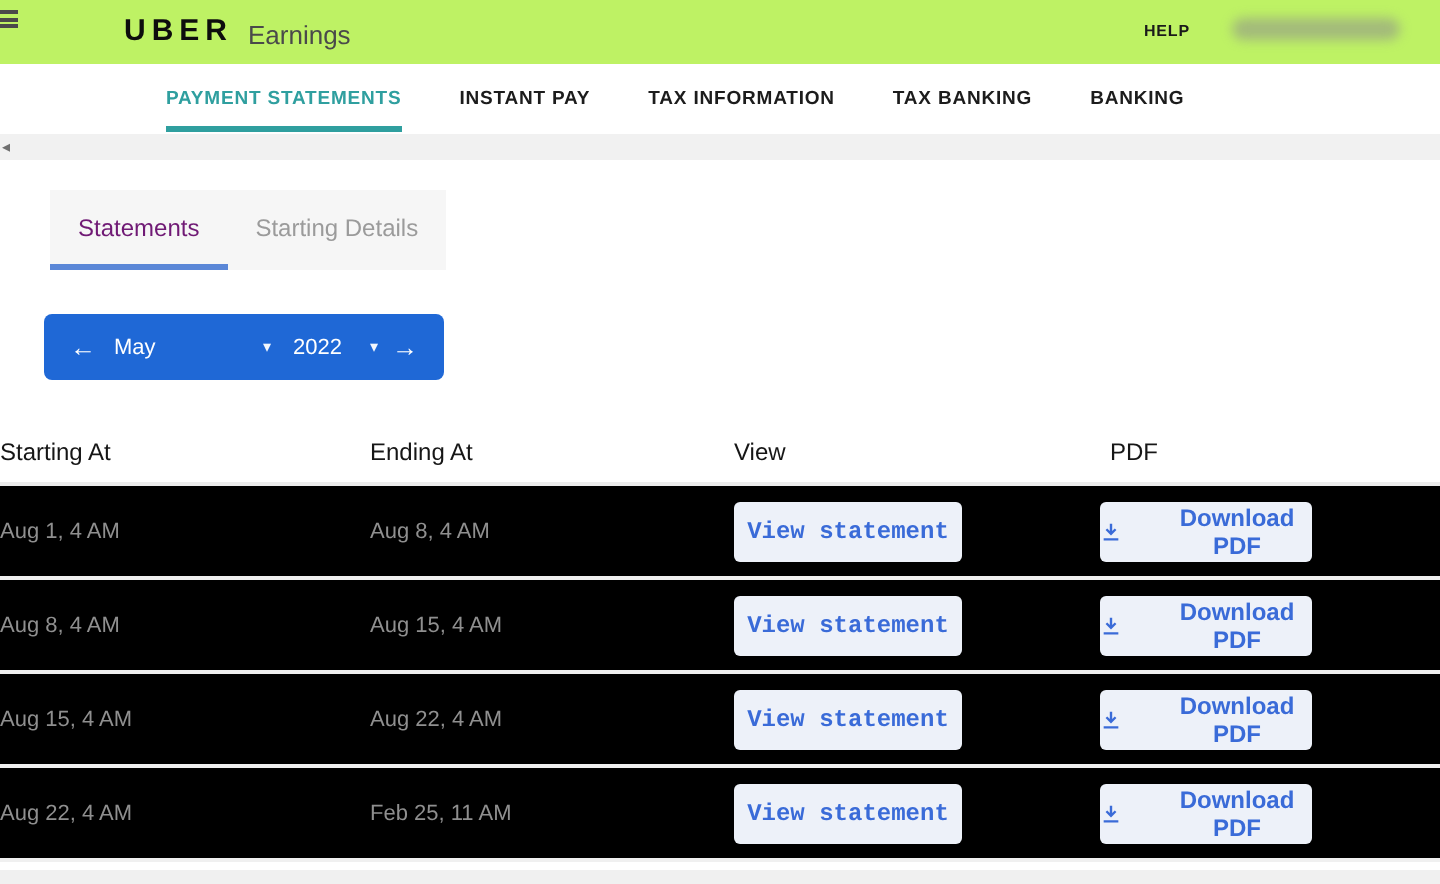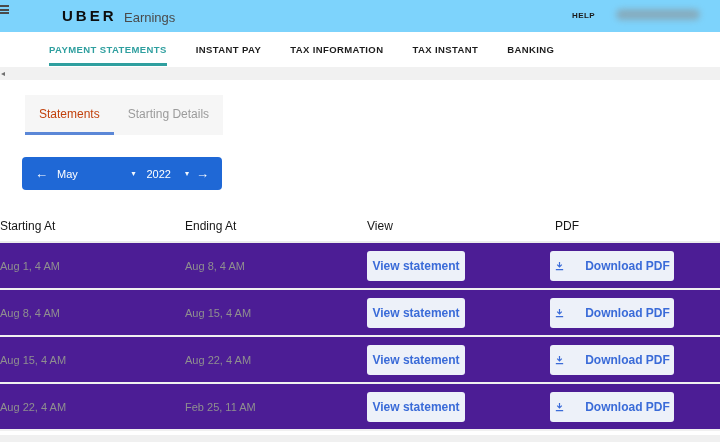--- a/index.html
+++ b/index.html
@@ -1,59 +1,59 @@
 <!DOCTYPE html>
 <html><head>
 <meta charset="utf-8">
 <style>
   html,body { margin:0; padding:0; background:#fff; }
   body { font-family:"Liberation Sans", sans-serif; }
   .canvas { position:relative; width:720px; height:442px; background:#ffffff; overflow:hidden; }
 
   
-  .topbar { position:absolute; top:0; left:0; right:0; height:32px; background:#7dd3fc; }
+  .topbar { position:absolute; top:0; left:0; right:0; height:32px; background:#bef264; }
   .hamburger { position:absolute; left:-5px; top:5px; width:14px; height:9px; display:flex; flex-direction:column; justify-content:space-between; }
   .hamburger span { height:2px; background:#4a4a4a; }
   .logo { position:absolute; left:62px; top:7px; font-size:15px; font-weight:700; letter-spacing:3px; color:#0d0d0d; }
   .app-title { position:absolute; left:124px; top:10px; font-size:13px; color:#4a4a4a; }
   .help { position:absolute; left:572px; top:11px; font-size:8px; font-weight:700; letter-spacing:0.4px; color:#1a1a1a; cursor:pointer;text-align:center; }
   .blur-user { position:absolute; left:616px; top:9px; width:84px; height:11px; background:#8d8d8d; border-radius:6px; filter:blur(3px); opacity:0.55; }
 
   
-  .navbar { position:absolute; top:32px; left:0; right:0; height:34px; display:flex; align-items:flex-end; padding-left:49px; gap:29px; background:#fff; box-sizing:border-box; }
+  .navbar { position:absolute; top:32px; left:0; right:0; height:34px; display:flex; align-items:flex-end; padding-left:83px; gap:29px; background:#fff; box-sizing:border-box; }
   .nav-tab { font-size:9.5px; font-weight:700; letter-spacing:0.4px; color:#1c1c1c; padding-bottom:8px; border-bottom:3px solid transparent; white-space:nowrap; cursor:pointer; }
   .nav-tab.active { color:#2f9f9f; border-bottom-color:#2f9f9f; }
 
   
   .scrollband { position:absolute; top:67px; left:0; right:0; height:13px; background:#f1f1f1; }
   .scroll-arrow { position:absolute; left:1px; top:1px; font-size:8px; color:#6f6f6f; line-height:11px; }
 
   
   .subtabs { position:absolute; top:95px; left:25px; height:40px; background:#f6f6f6; display:flex; }
   .subtab { display:flex; align-items:center; padding:0 14px; font-size:12px; color:#9b9b9b; border-bottom:3px solid transparent; box-sizing:border-box; cursor:pointer; }
-  .subtab.active { color:#c2410c; border-bottom-color:#5b87d7; }
+  .subtab.active { color:#701a75; border-bottom-color:#5b87d7; }
 
   
   .datepicker { position:absolute; top:157px; left:22px; width:200px; height:33px; background:#1f68d6; border-radius:4px; color:#fff; display:flex; align-items:center; padding:0 13px; box-sizing:border-box; font-size:11px; }
   .dp-arrow { font-size:13px; line-height:1; cursor:pointer; }
   .dp-month { margin-left:9px; cursor:pointer; }
   .dp-caret-1 { margin-left:auto; font-size:8px; opacity:.95; cursor:pointer; }
   .dp-year { margin-left:11px; cursor:pointer; }
   .dp-caret-2 { margin-left:14px; font-size:8px; opacity:.95; cursor:pointer; }
   .dp-next { margin-left:7px; font-size:13px; line-height:1; cursor:pointer; }
 
   
   .table { position:absolute; top:210px; left:0; right:0; }
   .thead, .trow { display:grid; grid-template-columns:185px 182px 183px 1fr; padding-left:0; align-items:center; box-sizing:border-box; }
   .thead { height:33px; font-size:12px; color:#161616; border-bottom:2px solid #ececec; }
   .thead .pdf-h { padding-left:5px; }
-  .trow { height:47px; font-size:11px; color:#8f8f8f; border-bottom:2px solid #f0f0f0; background:#4c1d95; }
+  .trow { height:47px; font-size:11px; color:#8f8f8f; border-bottom:2px solid #f0f0f0; background:#000000; }
   .btn { display:inline-flex; align-items:center; justify-content:center; height:30px; background:#edf1f9; color:#3a6bd8; font-weight:700; font-size:12px; border:none; border-radius:3px; font-family:"Liberation Sans", sans-serif; cursor:pointer; padding:0; }
-  .btn-view { width:98px; }
-  .btn-pdf { width:124px; gap:20px; }
+  .btn-view { width:114px;font-family:Liberation Mono, monospace; }
+  .btn-pdf { width:106px; gap:20px; }
   .dl-icon { display:inline-flex; }
   .dl-icon svg { display:block; }
 
   .bottomband { position:absolute; left:0; right:0; top:435px; height:7px; background:#f0f0f0; }
 </style>
 </head>
 <body>
 
 <div class="canvas">
 
@@ -66,21 +66,21 @@
     <div class="logo">UBER</div>
     <div class="app-title">Earnings</div>
     <div class="help">HELP</div>
     <div class="blur-user"></div>
   </div>
 
   <div class="navbar">
     <div class="nav-tab active">PAYMENT STATEMENTS</div>
     <div class="nav-tab">INSTANT PAY</div>
     <div class="nav-tab">TAX INFORMATION</div>
-    <div class="nav-tab">TAX INSTANT</div>
+    <div class="nav-tab">TAX BANKING</div>
     <div class="nav-tab">BANKING</div>
   </div>
 
   <div class="scrollband">
     <div class="scroll-arrow">◂</div>
   </div>
 
   <div class="subtabs">
     <div class="subtab active">Statements</div>
     <div class="subtab">Starting Details</div>

